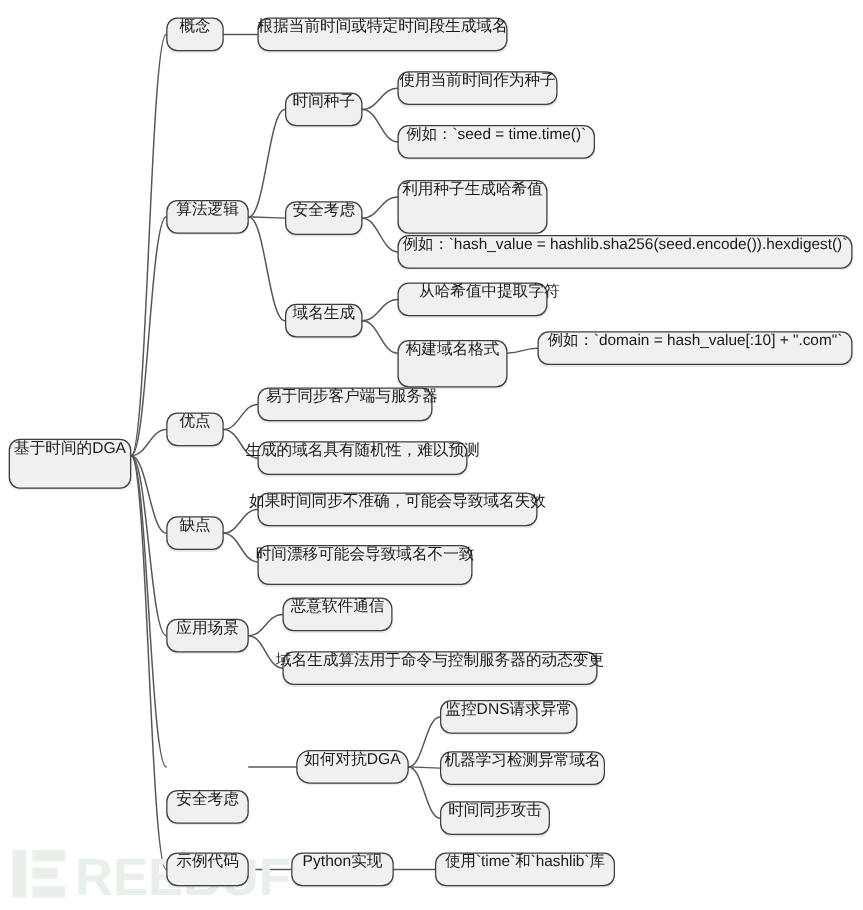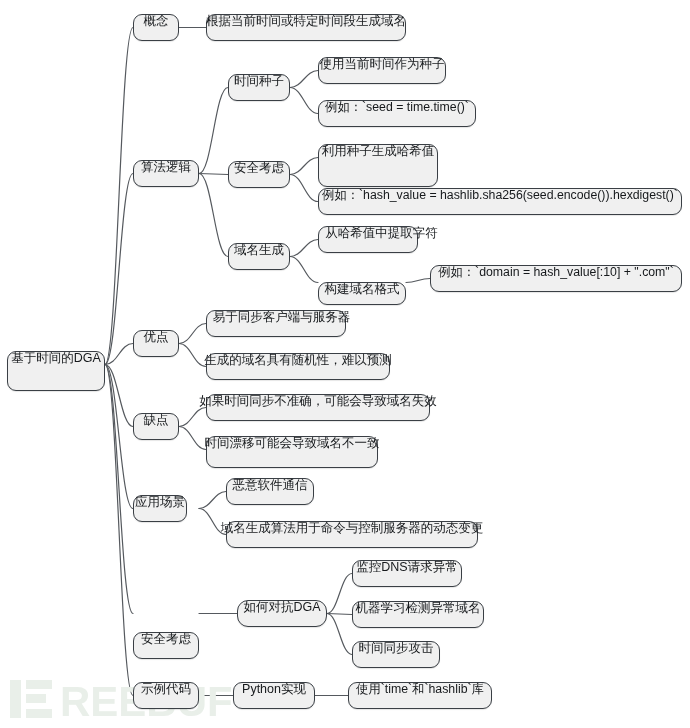--- a/index.html
+++ b/index.html
@@ -129,48 +129,48 @@
       </div>
       <div class="node" style="left: 318px; top: 144px; width: 120px; height: 43px;">
         <span>利用种子生成哈希值</span>
       </div>
       <div class="node code" style="left: 318px; top: 188px; width: 364px; height: 27px;">
         <span>例如：`hash_value = hashlib.sha256(seed.encode()).hexdigest()`</span>
       </div>
       <div class="node" style="left: 228px; top: 243px; width: 62px; height: 27px;">
         <span>域名生成</span>
       </div>
-      <div class="node" style="left: 318px; top: 226px; width: 100px; height: 27px; padding-left: 36px;">
+      <div class="node" style="left: 318px; top: 226px; width: 120px; height: 27px; padding-left: 36px;">
         <span>从哈希值中提取字符</span>
       </div>
-      <div class="node" style="left: 318px; top: 282px; width: 88px; height: 23px;">
+      <div class="node" style="left: 318px; top: 272px; width: 88px; height: 38px;">
         <span>构建域名格式</span>
       </div>
       <div class="node code" style="left: 430px; top: 265px; width: 252px; height: 27px;">
         <span>例如：`domain = hash_value[:10] + ".com"`</span>
       </div>
       <div class="node" style="left: 133px; top: 330px; width: 46px; height: 27px;">
         <span>优点</span>
       </div>
       <div class="node" style="left: 206px; top: 310px; width: 140px; height: 27px; padding-left: 20px;">
         <span>易于同步客户端与服务器</span>
       </div>
-      <div class="node" style="left: 206px; top: 353px; width: 184px; height: 27px;">
+      <div class="node" style="left: 206px; top: 353px; width: 168px; height: 27px;">
         <span>生成的域名具有随机性，难以预测</span>
       </div>
       <div class="node" style="left: 133px; top: 413px; width: 46px; height: 27px;">
         <span>缺点</span>
       </div>
       <div class="node" style="left: 206px; top: 394px; width: 224px; height: 27px;">
         <span>如果时间同步不准确，可能会导致域名失效</span>
       </div>
       <div class="node" style="left: 206px; top: 436px; width: 172px; height: 32px;">
         <span>时间漂移可能会导致域名不一致</span>
       </div>
-      <div class="node" style="left: 133px; top: 495px; width: 54px; height: 27px;">
+      <div class="node" style="left: 133px; top: 495px; width: 66px; height: 27px;">
         <span>应用场景</span>
       </div>
       <div class="node" style="left: 226px; top: 478px; width: 88px; height: 27px;">
         <span>恶意软件通信</span>
       </div>
       <div class="node" style="left: 226px; top: 521px; width: 252px; height: 27px;">
         <span>域名生成算法用于命令与控制服务器的动态变更</span>
       </div>
       <div class="node" style="left: 133px; top: 632px; width: 66px; height: 27px;">
         <span>安全考虑</span>

